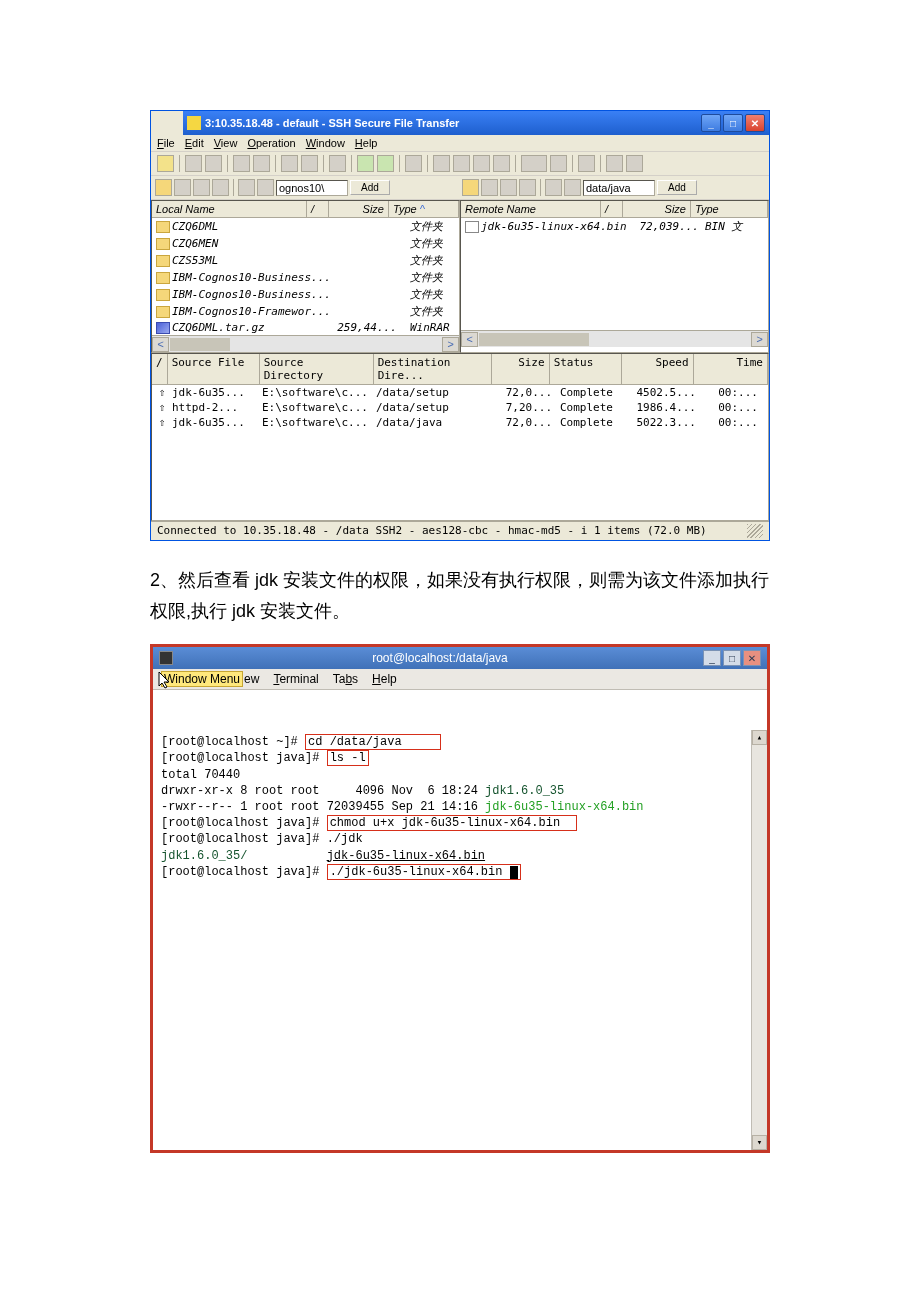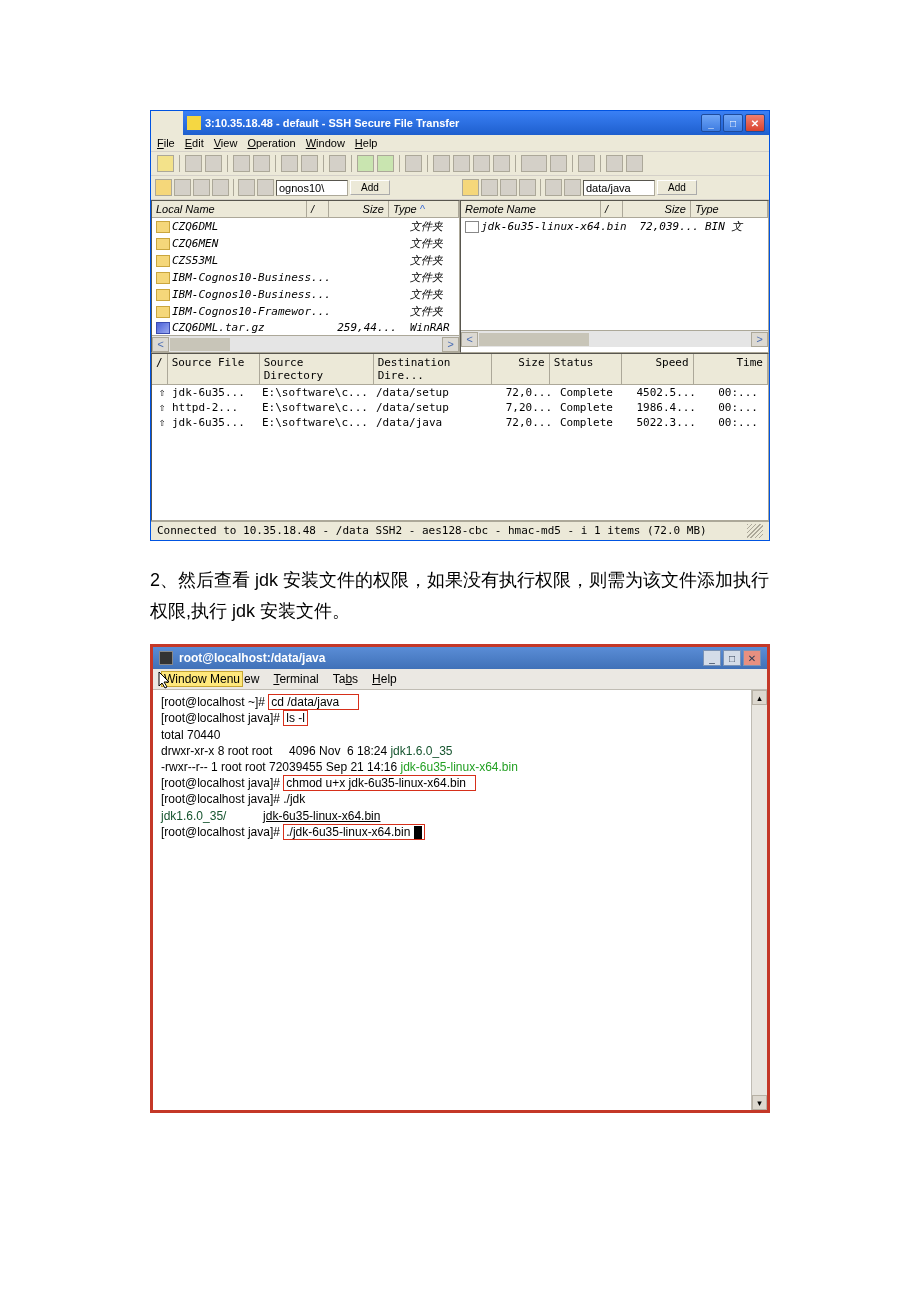--- a/index.html
+++ b/index.html
@@ -44,26 +44,26 @@
   .statusbar{background:#ece9d8;border-top:1px solid #aca899;padding:2px 6px;font-size:11px;font-family:"SimSun",monospace;display:flex;}
   .statusbar .grip{margin-left:auto;width:16px;height:14px;background:repeating-linear-gradient(135deg,#aca899 0 1px,transparent 1px 3px);}
   
   .body-text { font-size: 18px; line-height: 1.7; margin: 24px 0 18px 0; }
   
   
   .term-wrap{border:3px solid #c43828;background:#c43828;padding:0;}
   .term-window{background:#fff;}
   .term-titlebar{background:linear-gradient(#5a8dd6,#4071b8);color:#fff;padding:3px 6px;display:flex;align-items:center;font-size:12px;}
   .term-titlebar .ti{width:14px;height:14px;background:#333;margin-right:6px;border:1px solid #888;}
-  .term-titlebar .spacer{flex:1;font-weight:bold;}
+  .term-titlebar .spacer{flex:1;text-align:center;font-weight:normal;}
   .term-titlebar .wb{width:18px;height:16px;background:#d4dce8;border:1px solid #7a92b5;margin-left:2px;color:#2a3a52;display:flex;align-items:center;justify-content:center;font-size:10px;}
   .term-titlebar .wb.x{background:#e89080;}
   .term-menu{background:#ebe8e3;padding:3px 8px;font-size:12px;display:flex;gap:14px;border-bottom:1px solid #c0bcb4;align-items:center;}
   .term-menu .hl{background:#ffe87c;border:1px solid #c7a632;padding:0 2px;}
-  .term-body{background:#fff;color:#000;font-family:Liberation Sans, sans-serif;font-size:12px;padding:4px 8px 4px 8px;min-height:420px;position:relative;}
+  .term-body{background:#fff;color:#000;font-family:Liberation Mono, monospace;font-size:12px;padding:4px 8px 4px 8px;min-height:420px;position:relative;margin-top:40px;}
   .term-body .line{white-space:pre;line-height:1.35;}
   .blue{color:#14532d;}
   .green{color:#23a023;}
   .redbox{border:1px solid #d62f1a;padding:0 2px;}
   .tcursor{display:inline-block;width:8px;height:13px;background:#000;vertical-align:text-bottom;}
   .term-scroll{position:absolute;right:0;top:0;bottom:0;width:16px;background:#e8e5df;border-left:1px solid #c0bcb4;}
   .term-scroll .sa{height:15px;background:#ddd8cf;border:1px solid #b7b1a5;display:flex;align-items:center;justify-content:center;font-size:9px;}
   .term-scroll .sb{position:absolute;bottom:0;left:0;right:0;}
 </style>
 </head>

